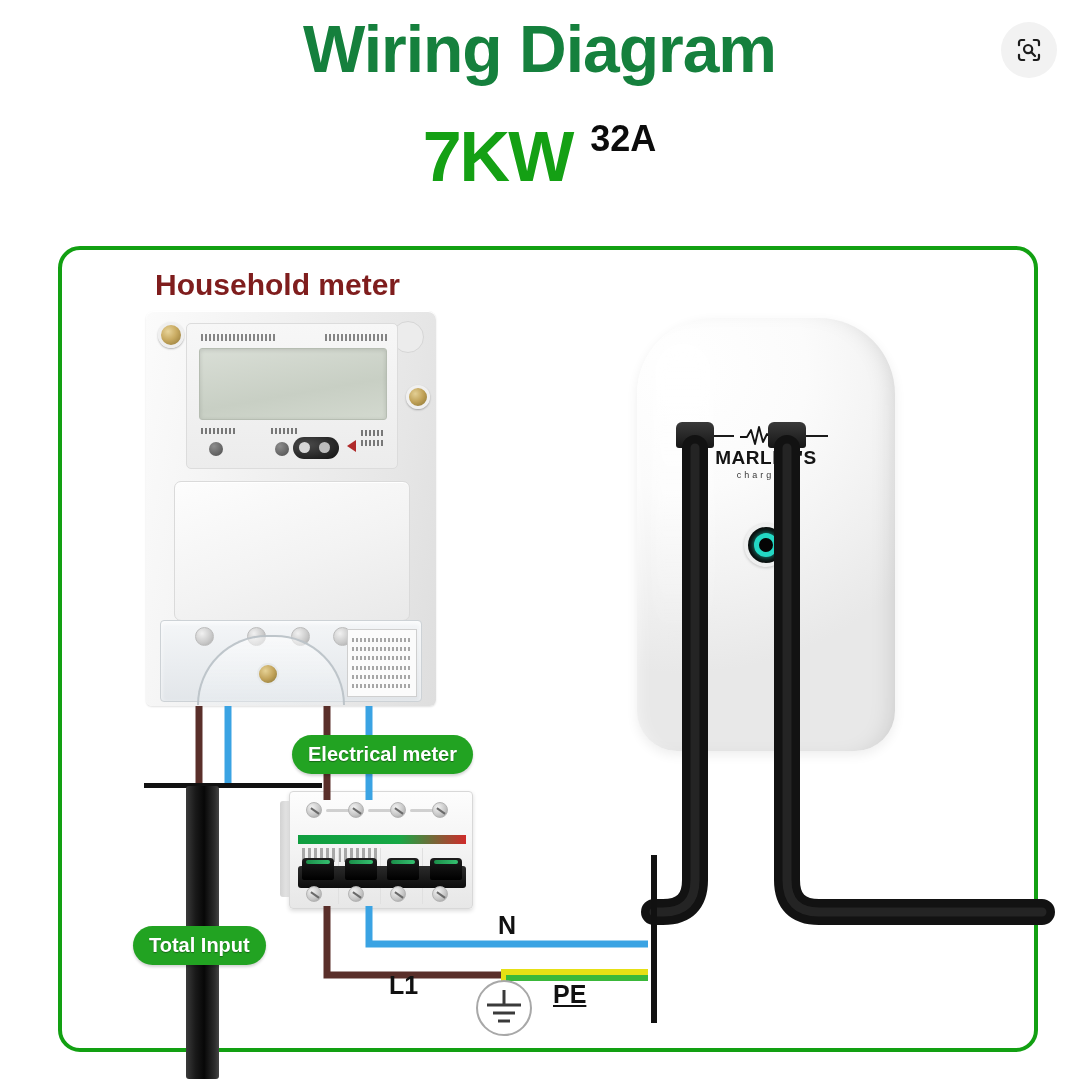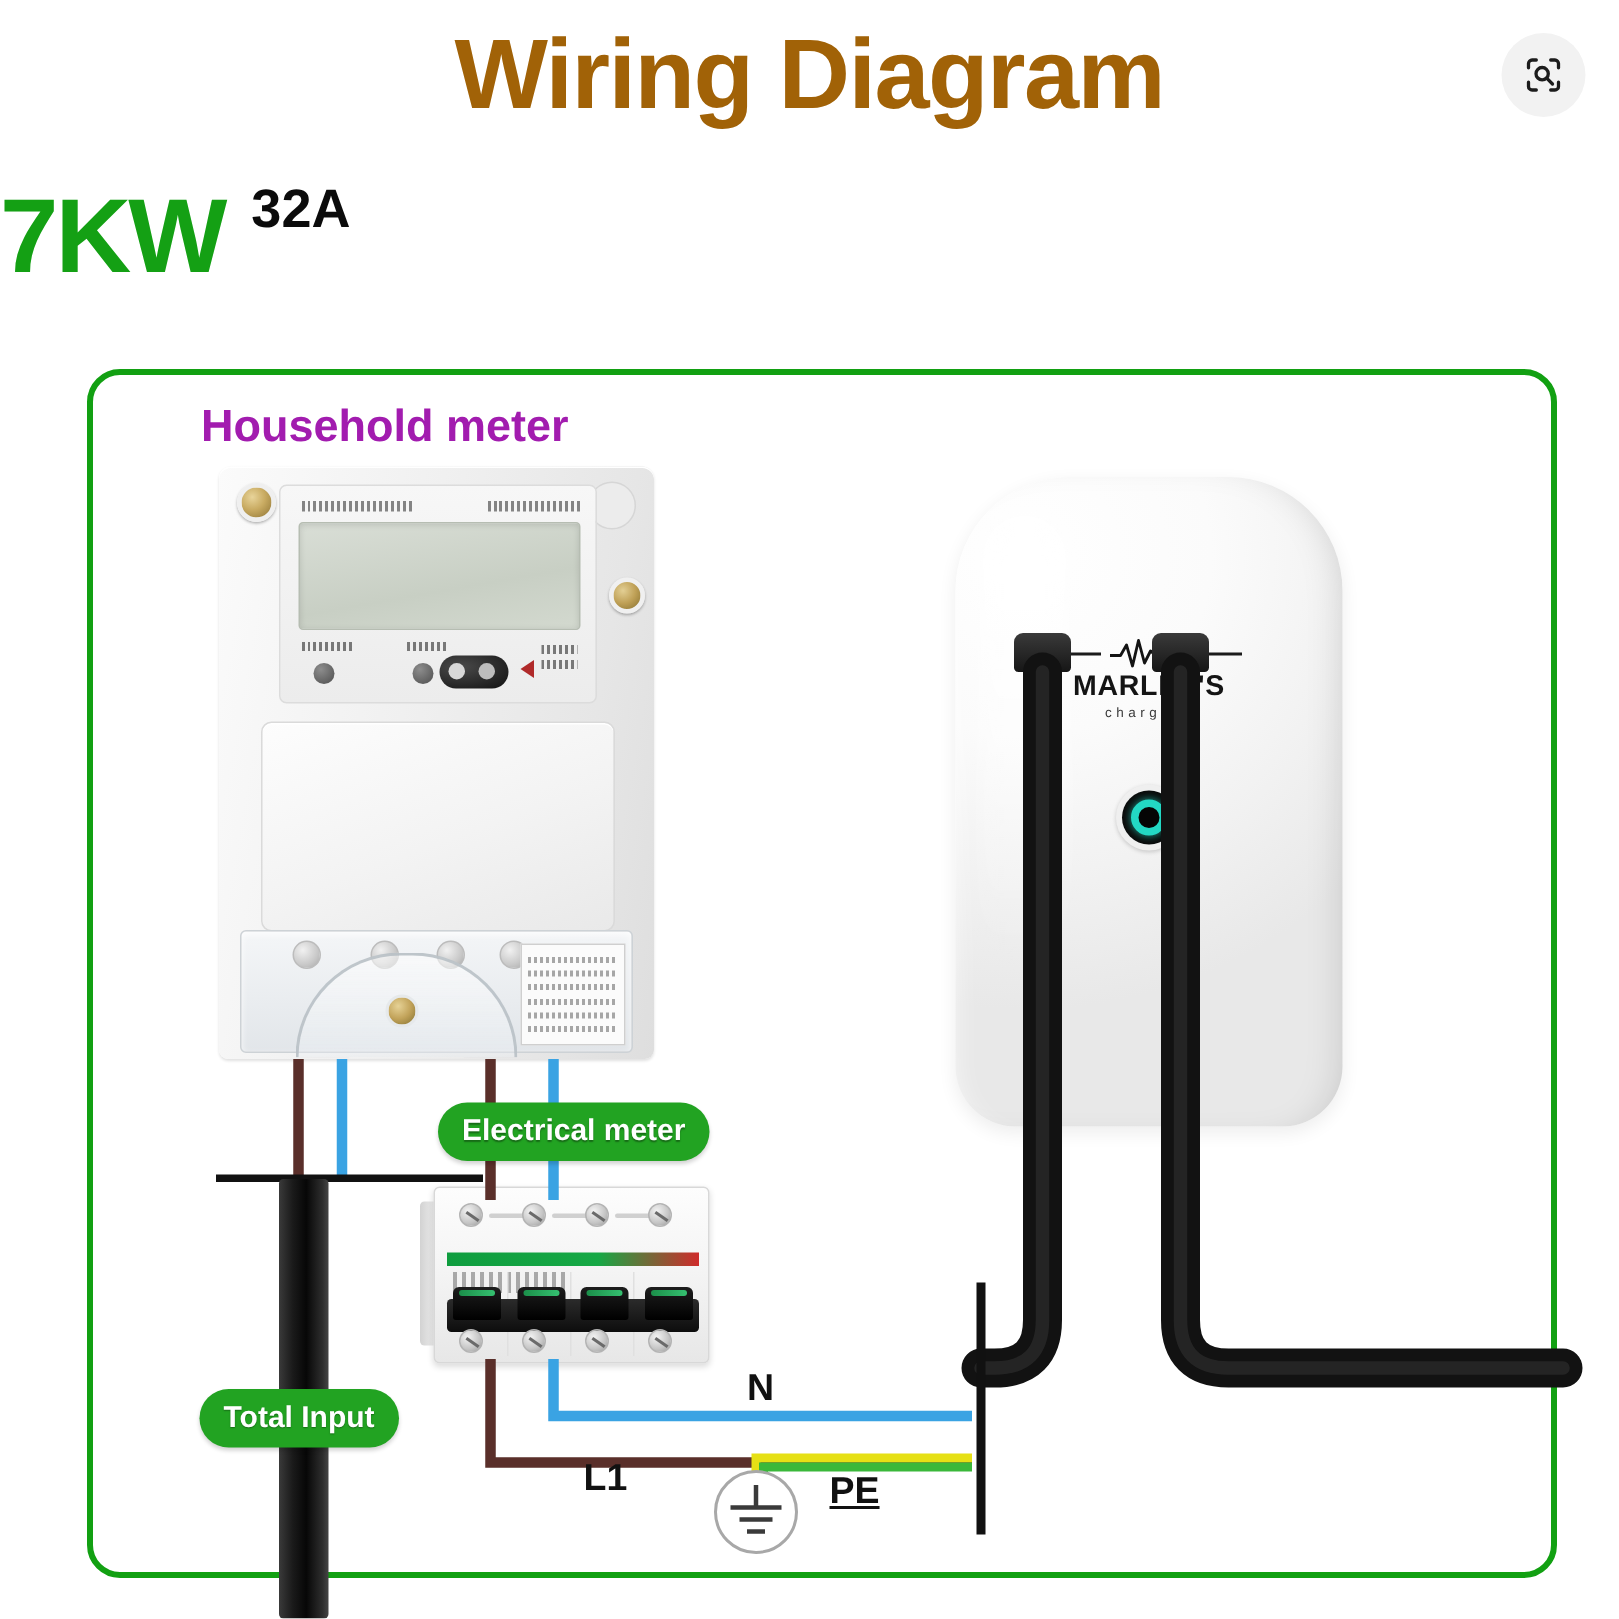--- a/index.html
+++ b/index.html
@@ -9,25 +9,25 @@
     font-family: "Liberation Sans", sans-serif;
     overflow: hidden;
   }
   #stage { position: relative; width: 1079px; height: 1079px; background: #fff; }
 
   
   .title {
     position: absolute; left: 0; top: 16px; width: 1079px;
     text-align: center;
     font-size: 66px; font-weight: bold; letter-spacing: -1px;
-    color: #a16207; line-height: 1;
+    color: #15803d; line-height: 1;
   }
   .subwrap {
     position: absolute; left: 0; top: 112px; width: 1079px;
-    display: flex; justify-content: flex-start; align-items: flex-start;
+    display: flex; justify-content: center; align-items: flex-start;
     gap: 18px;
   }
   .kw {
     font-size: 70px; font-weight: bold; color: #14a014;
     line-height: 1; letter-spacing: -2px; padding-top: 10px;
   }
   .specs { display: flex; flex-direction: column; gap: 2px; padding-top: 6px; }
   .spec-line { font-size: 36px; font-weight: bold; color: #0b0b0b; line-height: 1.18; }
 
   
@@ -41,22 +41,22 @@
   .frame {
     position: absolute; left: 58px; top: 246px;
     width: 980px; height: 806px;
     border: 4px solid #12a012; border-radius: 22px;
     background: #fff;
     overflow: hidden;
   }
 
   
   .lbl-household {
-    position: absolute; left: 134px; top: 268px;
-    font-size: 30px; font-weight: bold; color: #a21caf;
+    position: absolute; left: 155px; top: 268px;
+    font-size: 30px; font-weight: bold; color: #7f1d1d;
   }
   .pill {
     position: absolute;
     background: #22a322; color: #fff;
     font-size: 20px; font-weight: bold;
     border-radius: 22px; padding: 8px 16px;
     white-space: nowrap;
     text-shadow: 0 1px 1px rgba(0,0,0,.35);
     box-shadow: 0 2px 3px rgba(0,0,0,.18);
     z-index: 40;

